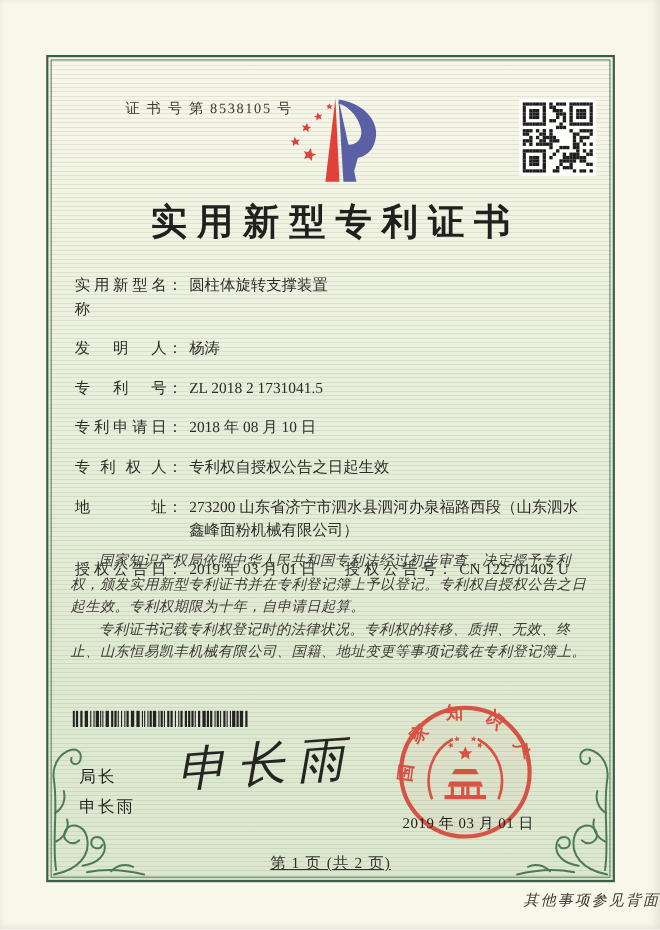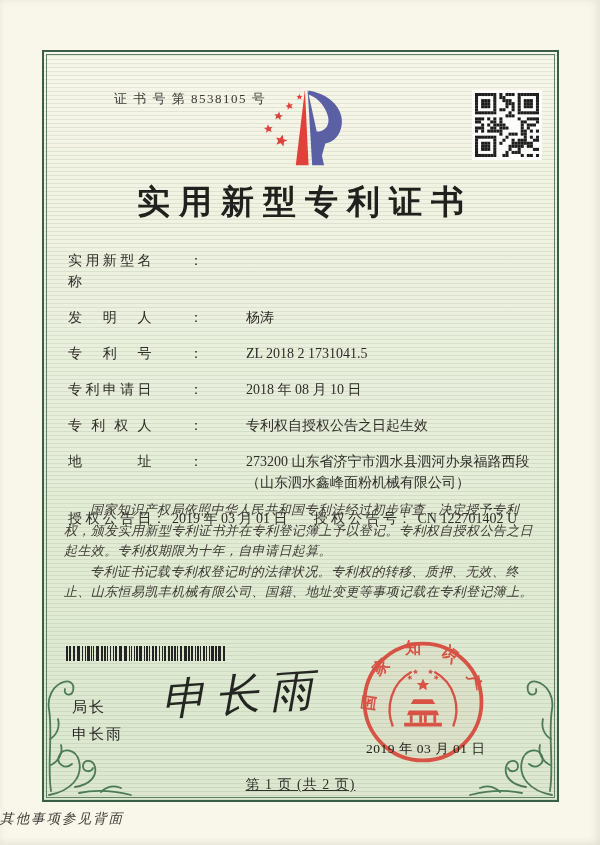--- a/index.html
+++ b/index.html
@@ -32,21 +32,21 @@
   .logo{position:absolute;left:212px;top:34px;width:96px;height:82px;}
   .qr{position:absolute;left:428px;top:38px;width:70px;height:70px;background:#fdfdfb;padding:3px;box-sizing:border-box;}
   .qr svg{display:block;width:100%;height:100%;}
   .title{
     position:absolute;left:0;top:128px;width:100%;margin:0;
     text-align:center;font-size:33px;font-weight:bold;color:#20201e;
     letter-spacing:9px;text-indent:9px;
   }
   
   .fields{position:absolute;left:24px;top:198px;width:468px;font-size:14px;color:#2e2c29;}
-  .row{display:flex;align-items:flex-start;margin-bottom:15px;line-height:1.5;gap:37px;}
+  .row{display:flex;align-items:flex-start;margin-bottom:15px;line-height:1.5;}
   .flabel{
     display:inline-block;width:84px;flex:0 0 84px;
     text-align:justify;text-align-last:justify;letter-spacing:.5px;white-space:normal;
   }
   .fcolon{flex:0 0 auto;}
   .fvalue{margin-left:6px;max-width:362px;}
   .grant-row{display:flex;margin-top:2px;}
   .grant-group{display:flex;align-items:center;line-height:1.5;}
   .grant-group + .grant-group{margin-left:26px;}
   
@@ -67,21 +67,21 @@
   }
   
   .seal{position:absolute;left:313px;top:584px;width:132px;height:132px;opacity:.92;}
   .seal-date{
     position:absolute;left:322px;top:688px;width:130px;
     font-size:13.5px;color:#23211f;letter-spacing:.5px;white-space:nowrap;
   }
   
   .page-info{position:absolute;left:0;top:724px;width:100%;text-align:center;font-size:14px;color:#33312e;letter-spacing:1px;text-decoration:underline;}
   .footer-note{
-    position:absolute;left:0;top:810px;width:100%;text-align:left;
+    position:absolute;left:0;top:810px;width:100%;text-align:right;
     font-size:13.5px;font-style:italic;color:#3d3a35;letter-spacing:2px;
   }
   
   .ornament{position:absolute;width:100px;height:130px;bottom:1px;}
   .ornament.left{left:1px;}
   .ornament.right{right:1px;}
 </style>
 </head>
 <body>
 
@@ -329,20 +329,21 @@
           <rect x="60" y="60" width="3" height="3"></rect>
         </svg>
       </div>
 
     <h1 class="title">实用新型专利证书</h1>
 
     <div class="fields">
       <div class="row">
         <span class="flabel">实用新型名称</span>
           <span class="fcolon">：</span>
+        <span class="fvalue">圆柱体旋转支撑装置</span>
       </div>
       <div class="row">
         <span class="flabel">发 明 人</span>
           <span class="fcolon">：</span>
         <span class="fvalue">杨涛</span>
       </div>
       <div class="row">
         <span class="flabel">专 利 号</span>
           <span class="fcolon">：</span>
         <span class="fvalue">ZL 2018 2 1731041.5</span>

